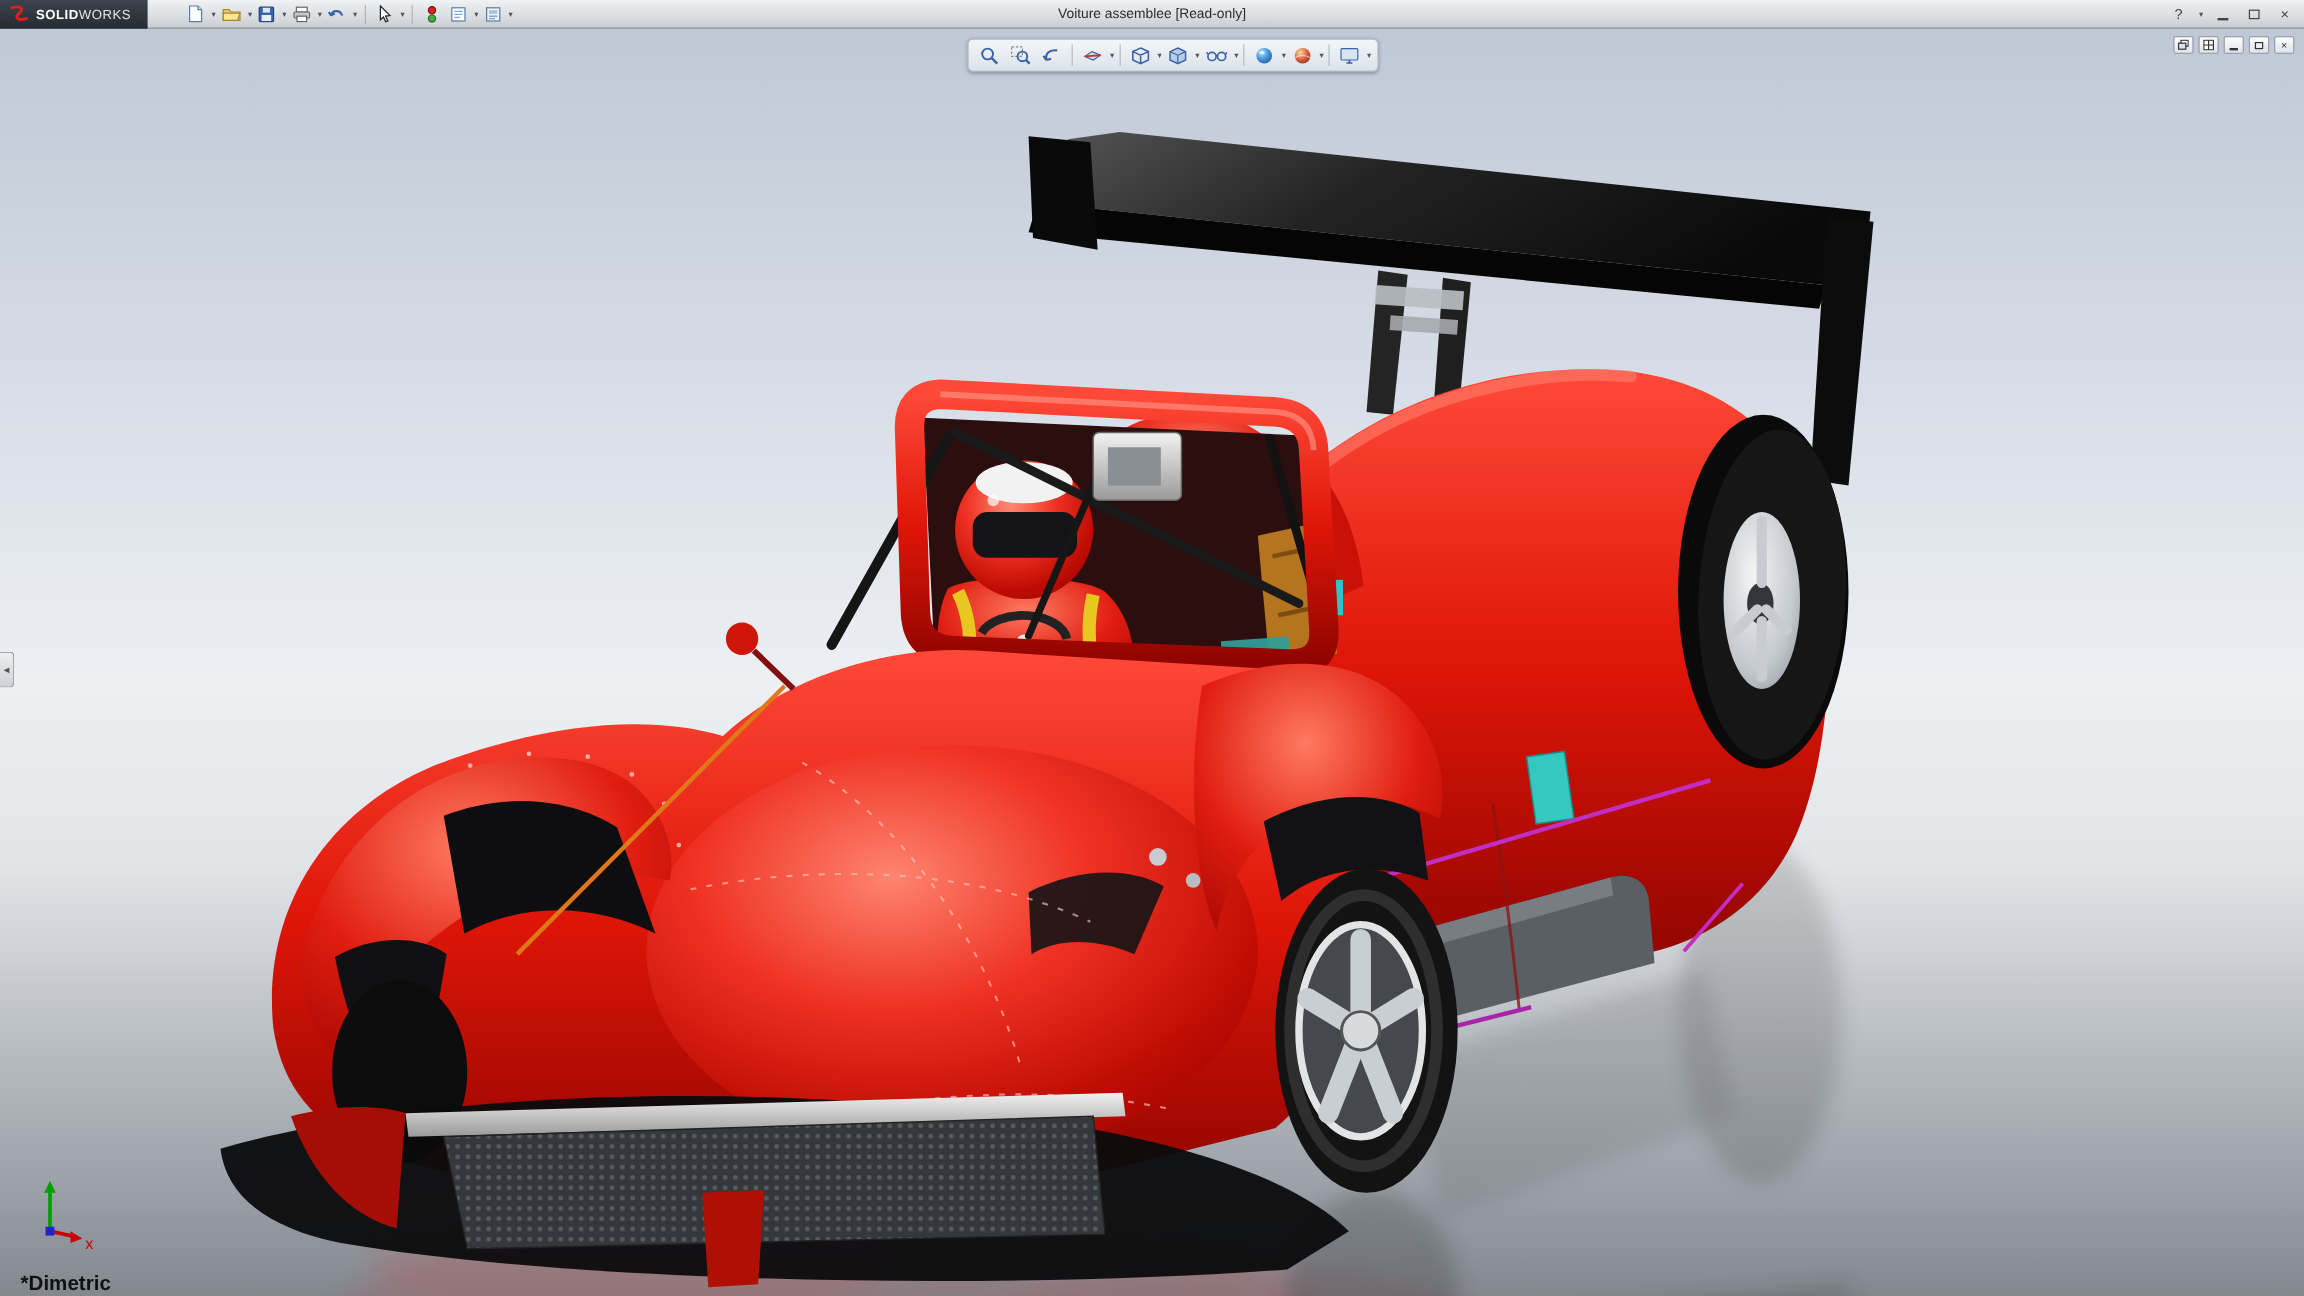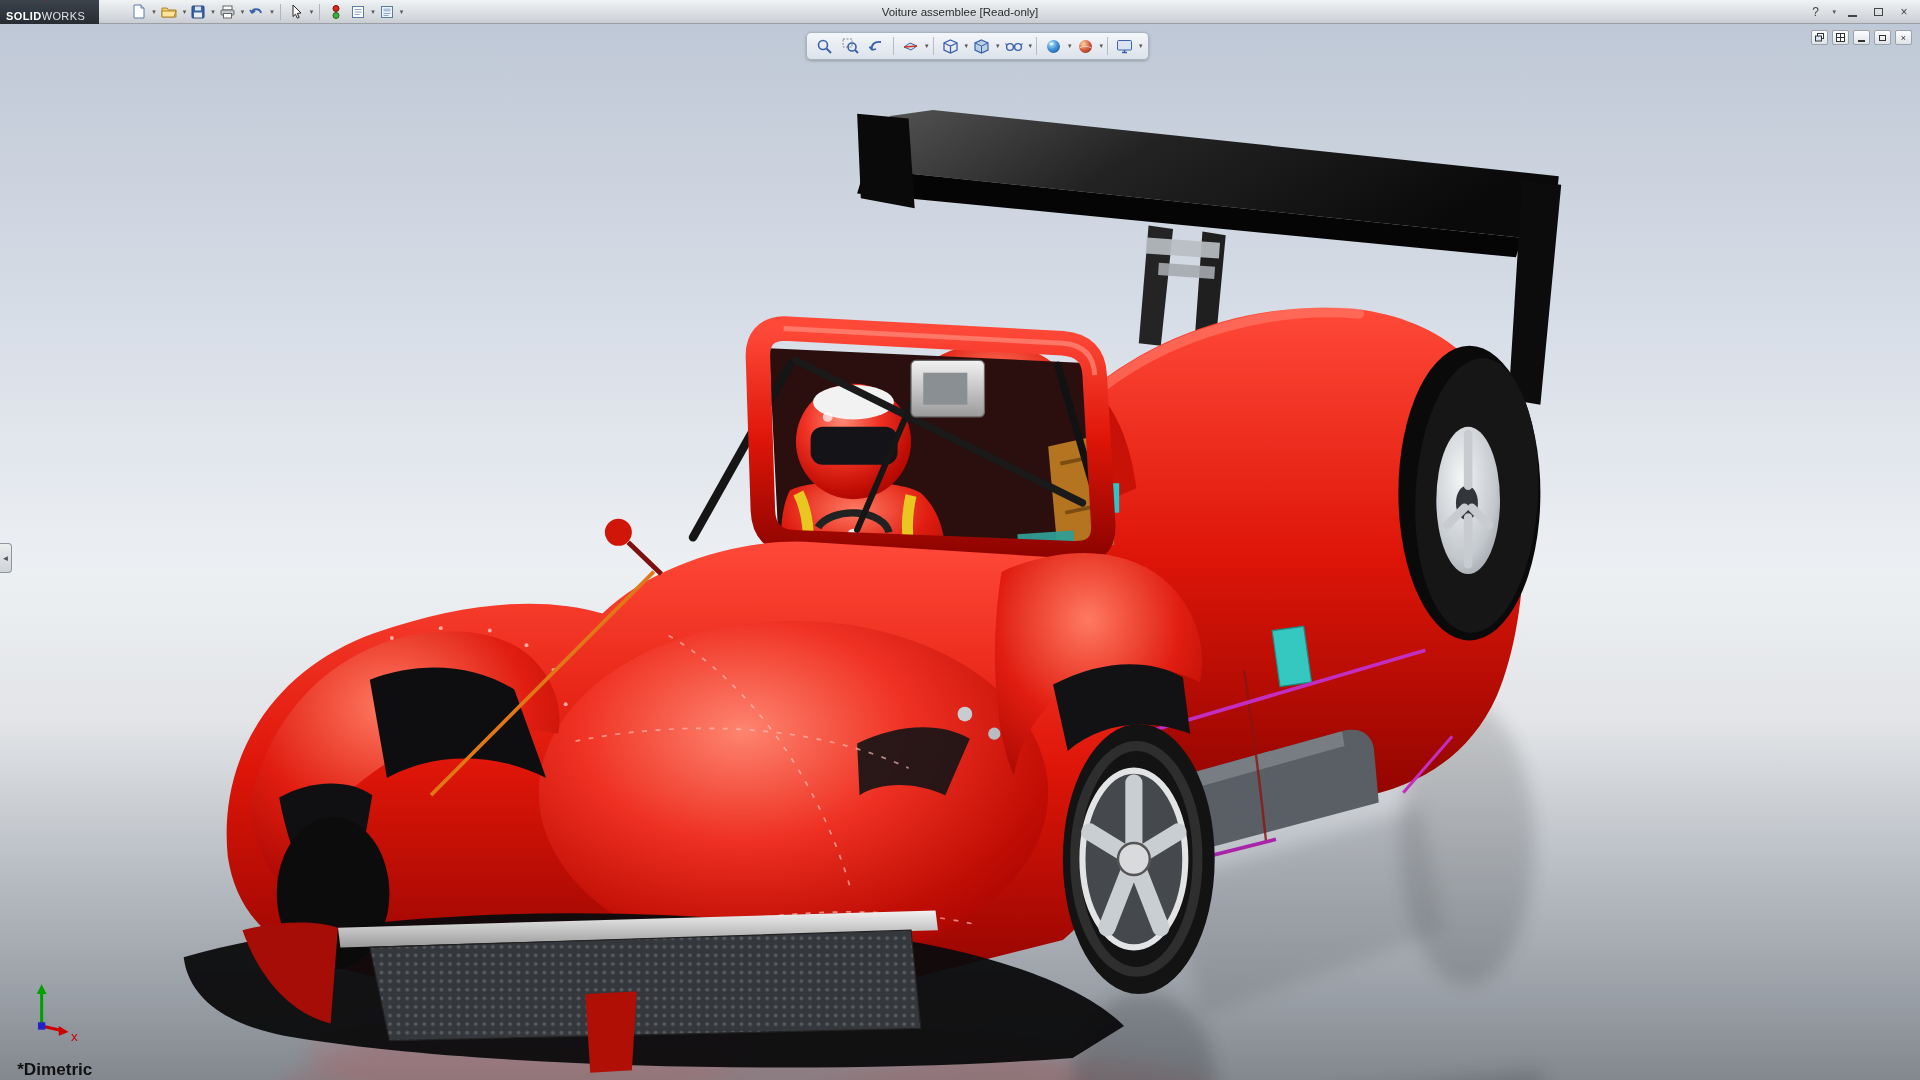--- a/index.html
+++ b/index.html
@@ -11,21 +11,20 @@
   .titlebar{
     position:absolute; left:0; top:0; width:1920px; height:24px;
     background:linear-gradient(#f0f2f4,#d6dade 70%,#c9cdd2);
     border-bottom:1px solid #9aa0a6;
     display:flex; align-items:center; z-index:50;
   }
   .logo-block{
     height:24px; display:flex; align-items:center; gap:4px;
     background:linear-gradient(#3c434c,#272c33);
     padding:0 14px 0 6px;
-    flex-direction:column;
   }
   .logo-bold{ color:#fff; font-weight:bold; font-size:11px; letter-spacing:.4px;}
   .logo-light{ color:#dfe3e8; font-weight:normal; font-size:11px; letter-spacing:.4px;}
   .tb-icons{ display:flex; align-items:center; gap:2px; margin-left:30px; }
   .tb-btn{
     height:20px; min-width:20px; display:flex; align-items:center; justify-content:center;
     border:1px solid transparent; border-radius:3px; padding:0 2px; cursor:default;
   }
   .tb-sep{ width:1px; height:16px; background:#b0b5ba; margin:0 4px; }
   .caret{ font-size:7px; color:#555; margin-left:1px; }

